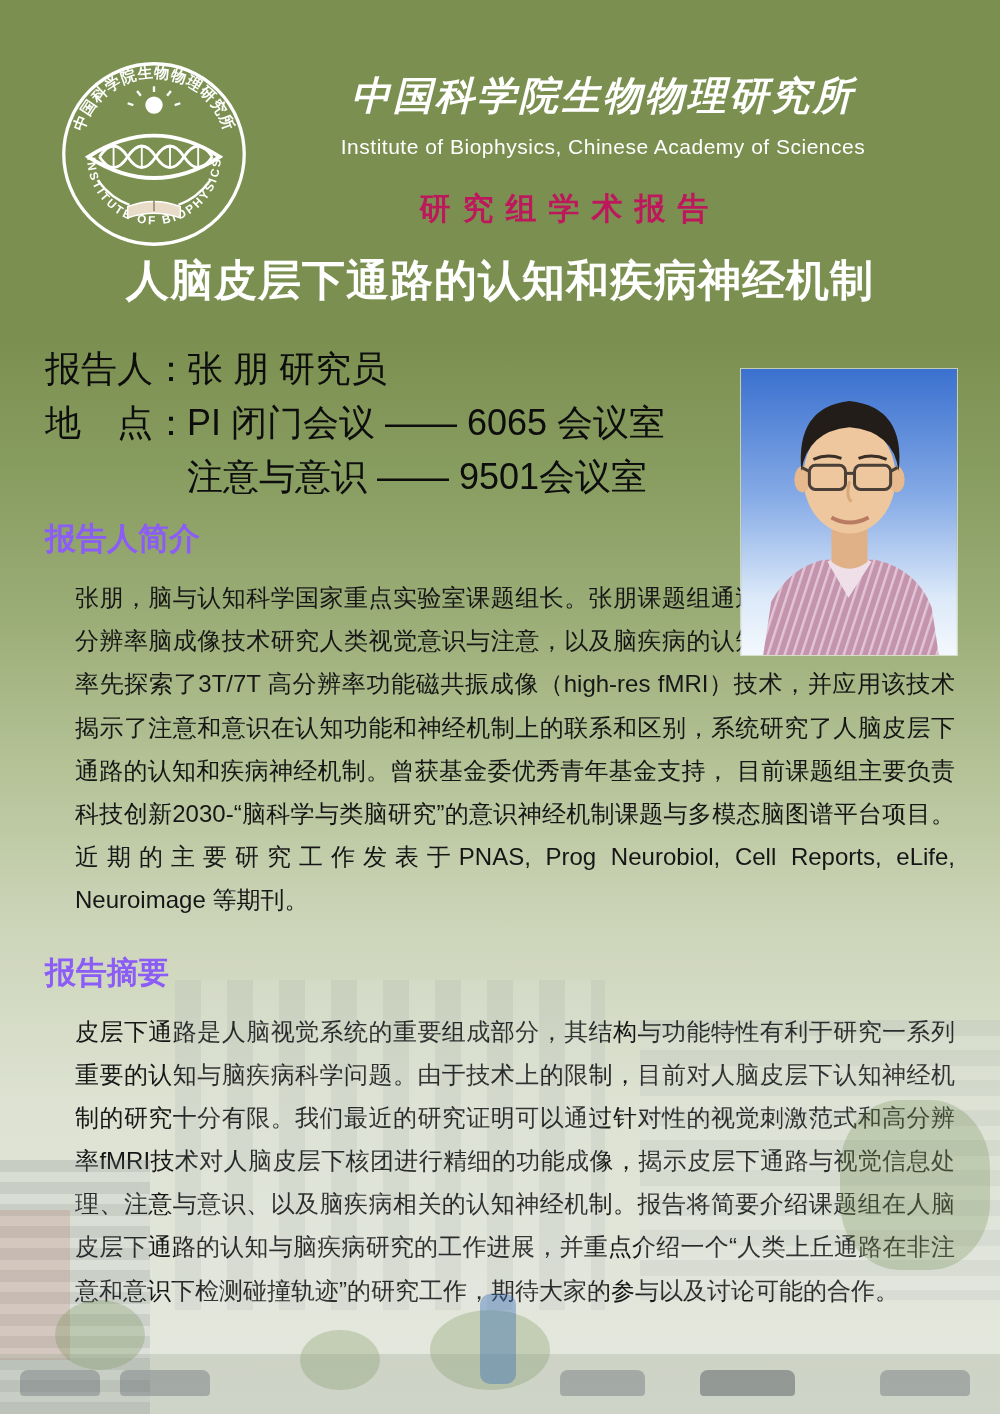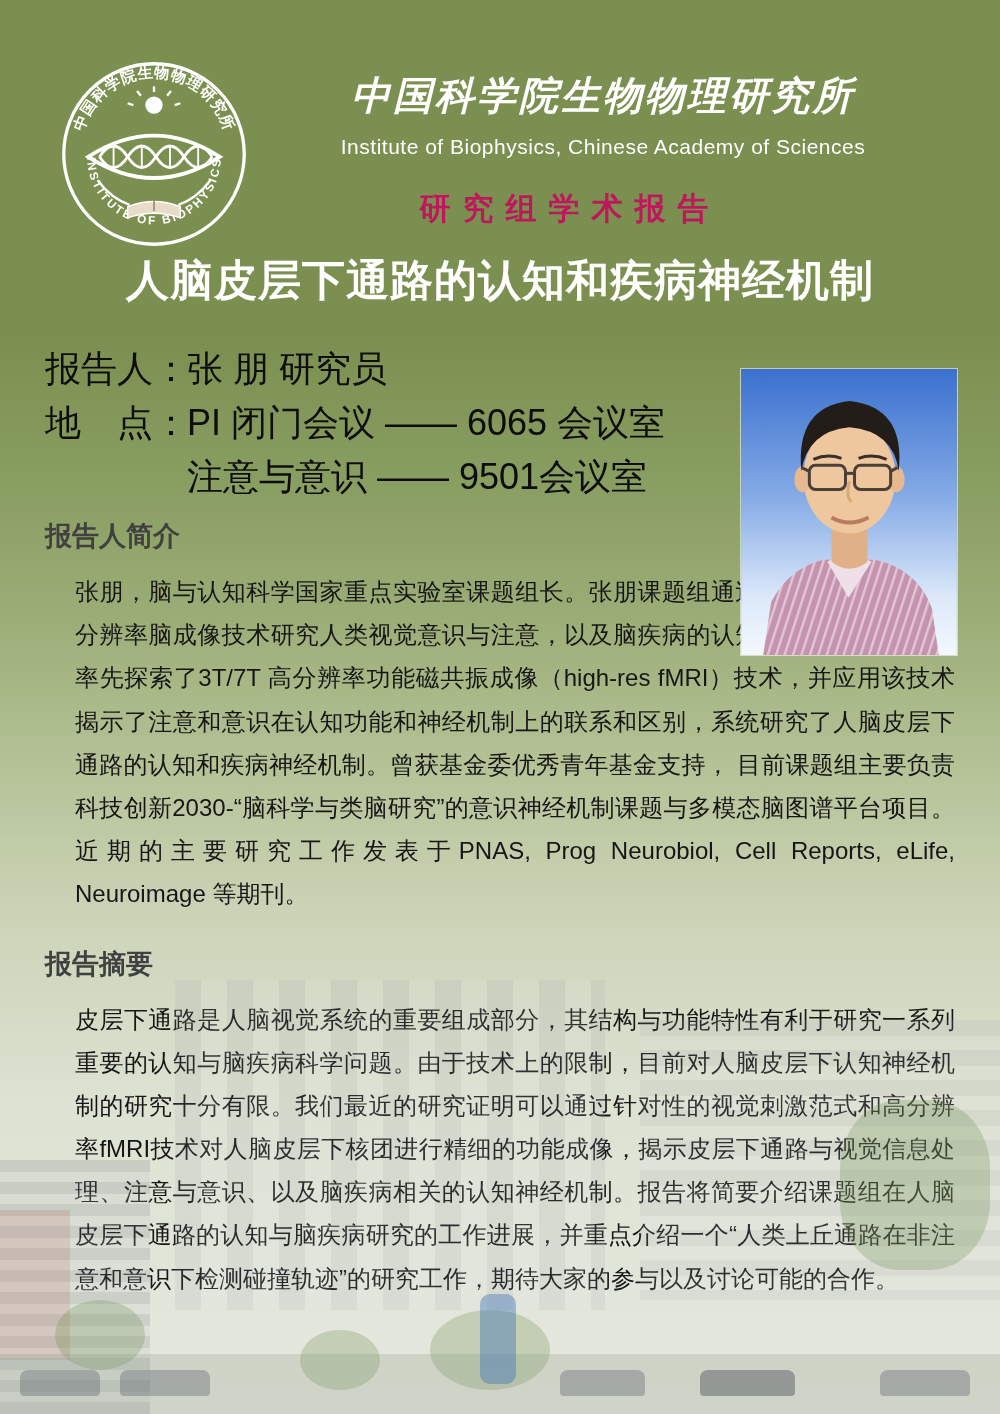--- a/index.html
+++ b/index.html
@@ -50,21 +50,21 @@
     font-weight:bold;letter-spacing:1px;}
   
   .info{margin:32px 0 0 45px;width:700px;color:#0d0d0d;}
   .info-row{font-size:36px;font-weight:normal;line-height:54px;white-space:nowrap;}
   .info-label{display:inline-block;width:142px;}
   .info-num{font-family:"Liberation Serif","DejaVu Serif",serif;}
   
   .photo{position:absolute;left:740px;top:368px;width:216px;height:286px;
     border:1px solid rgba(255,255,255,.55);}
   
-  .section-heading{margin:14px 0 0 45px;font-size:27px;font-weight:bold;color:#404040;}
+  .section-heading{margin:14px 0 0 45px;font-size:31px;font-weight:bold;color:#8b5cf6;}
   .para{margin:16px 45px 0 75px;font-size:24px;line-height:1.8;color:#161616;
     text-align:justify;}
   .abstract-heading{margin-top:30px;}
 </style>
 </head>
 <body>
 
 <div class="poster">
 
   <div class="watermark">

